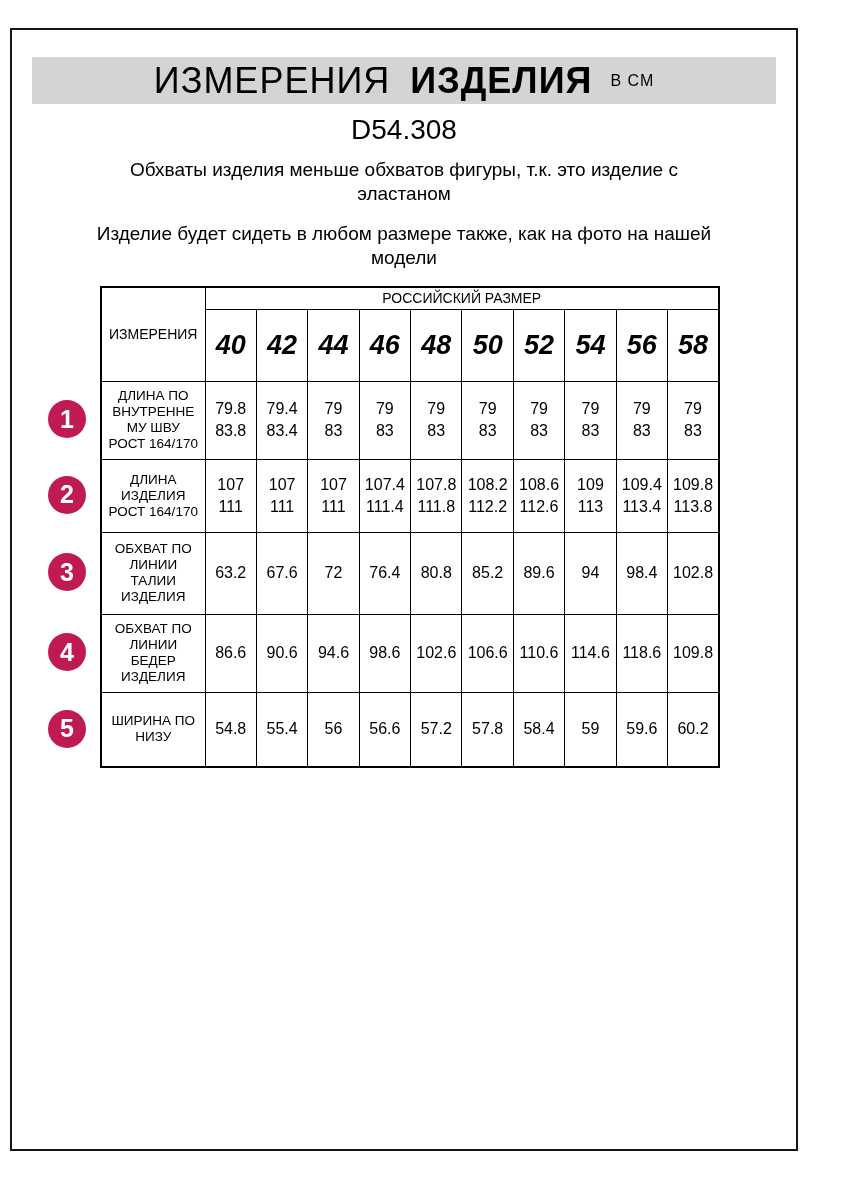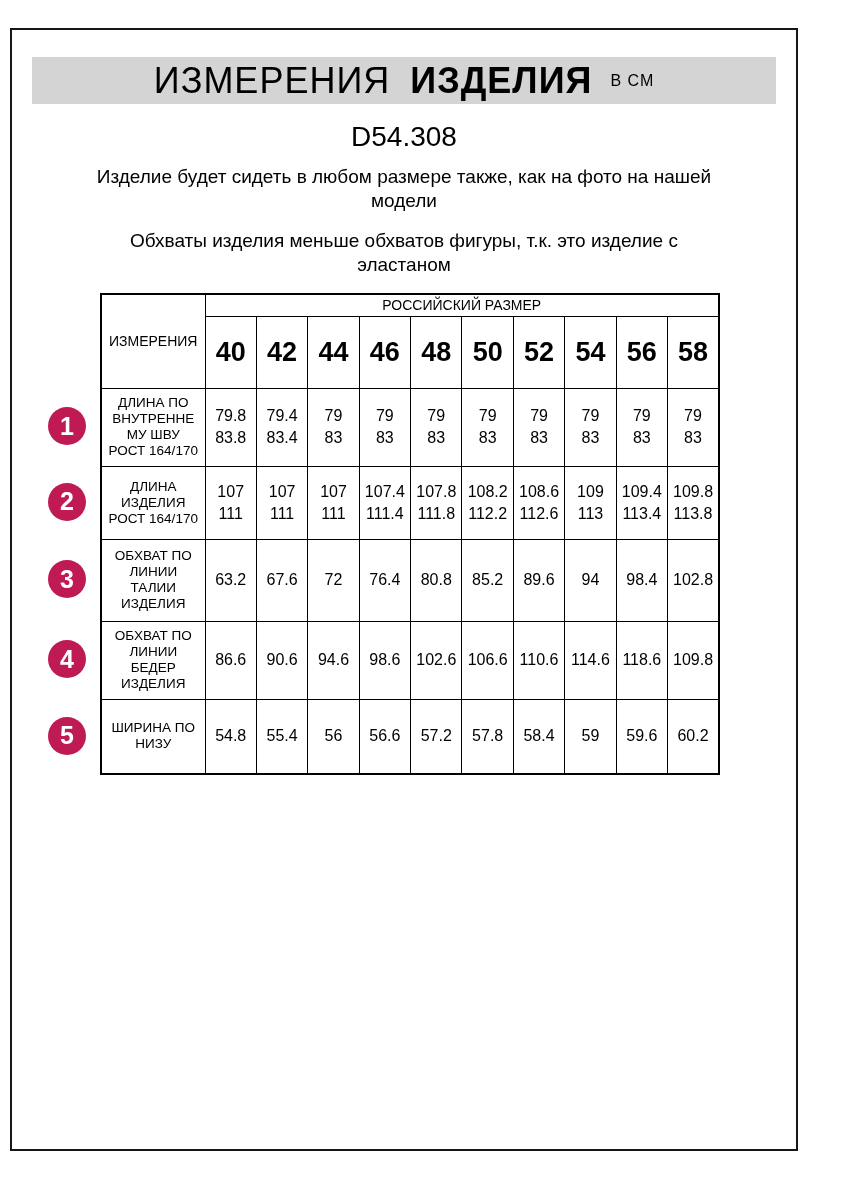--- a/index.html
+++ b/index.html
@@ -32,21 +32,21 @@
     background: #d4d4d4;
     display: flex;
     align-items: center;
     justify-content: center;
     white-space: nowrap;
   }
   .title-word-1 { font-size: 36px; font-weight: 400; letter-spacing: 1px; }
   .title-word-2 { font-size: 36px; font-weight: 700; letter-spacing: 1px; margin-left: 20px; }
   .title-unit   { font-size: 16px; font-weight: 400; margin-left: 18px; letter-spacing: 1px; }
   .product-code {
-    margin-top: 17px;
+    margin-top: 10px;
     text-align: center;
     font-size: 28px;
     font-weight: 400;
   }
   .para {
     margin: 12px 40px 0 40px;
     text-align: center;
     font-size: 19px;
     line-height: 24px;
     white-space: pre-line;
@@ -66,21 +66,21 @@
   table.meas td, table.meas th {
     border: 1.5px solid #000;
     padding: 0 2px;
     text-align: center;
     vertical-align: middle;
     overflow: hidden;
   }
   tr.group-row { height: 22px; }
   tr.group-row th { font-size: 14px; font-weight: 400; }
   tr.sizes-row { height: 72px; }
-  tr.sizes-row th { font-size: 27px; font-weight: 700; }
+  tr.sizes-row th { font-size: 27px; font-weight: 700; font-style: italic; }
   th.corner { font-size: 14px; font-weight: 400; }
   tbody td.rowlabel {
     font-size: 13.5px;
     line-height: 16px;
     font-weight: 400;
     white-space: pre-line;
   }
   tbody td.val {
     font-size: 16px;
     line-height: 22px;
@@ -120,24 +120,24 @@
   <div class="page-frame">
 
     <div class="title-bar" style="background: rgb(212, 212, 212);">
       <span class="title-word-1">ИЗМЕРЕНИЯ</span>
       <span class="title-word-2">ИЗДЕЛИЯ</span>
       <span class="title-unit">В СМ</span>
     </div>
 
     <div class="product-code">D54.308</div>
 
+    <p class="para">Обхваты изделия меньше обхватов фигуры, т.к. это изделие с
+эластаном</p>
     <p class="para">Изделие будет сидеть в любом размере также, как на фото на нашей
 модели</p>
-    <p class="para">Обхваты изделия меньше обхватов фигуры, т.к. это изделие с
-эластаном</p>
 
     <div class="table-zone">
       <table class="meas">
         <colgroup>
           <col style="width:104px">
           <col span="10">
         </colgroup>
         <thead>
           <tr class="group-row">
             <th class="corner" rowspan="2">ИЗМЕРЕНИЯ</th>

